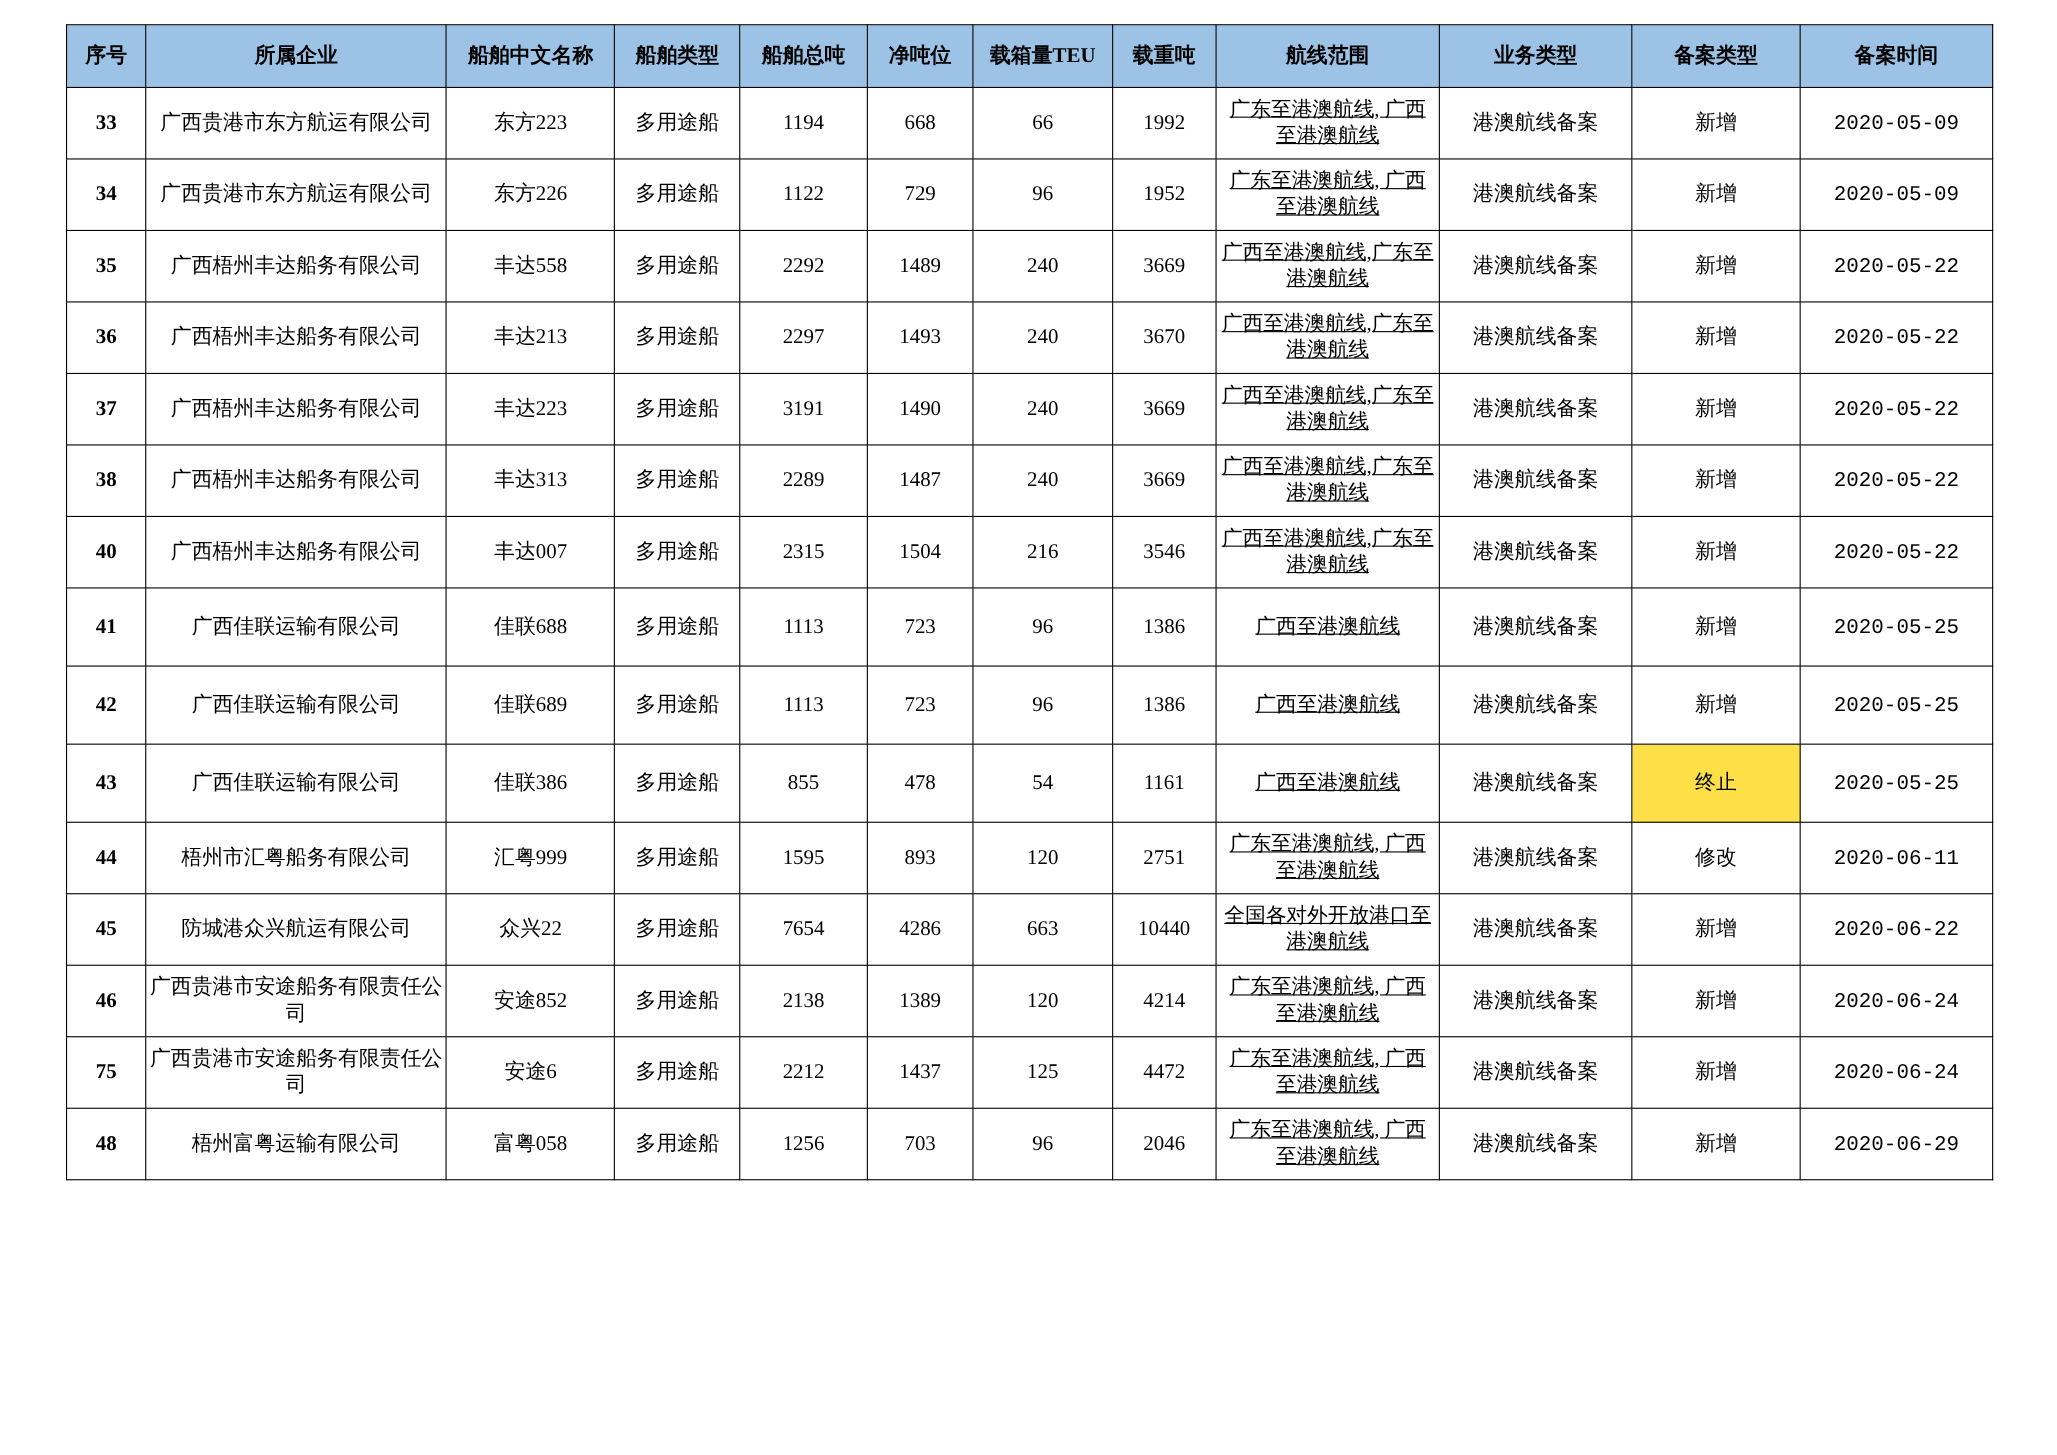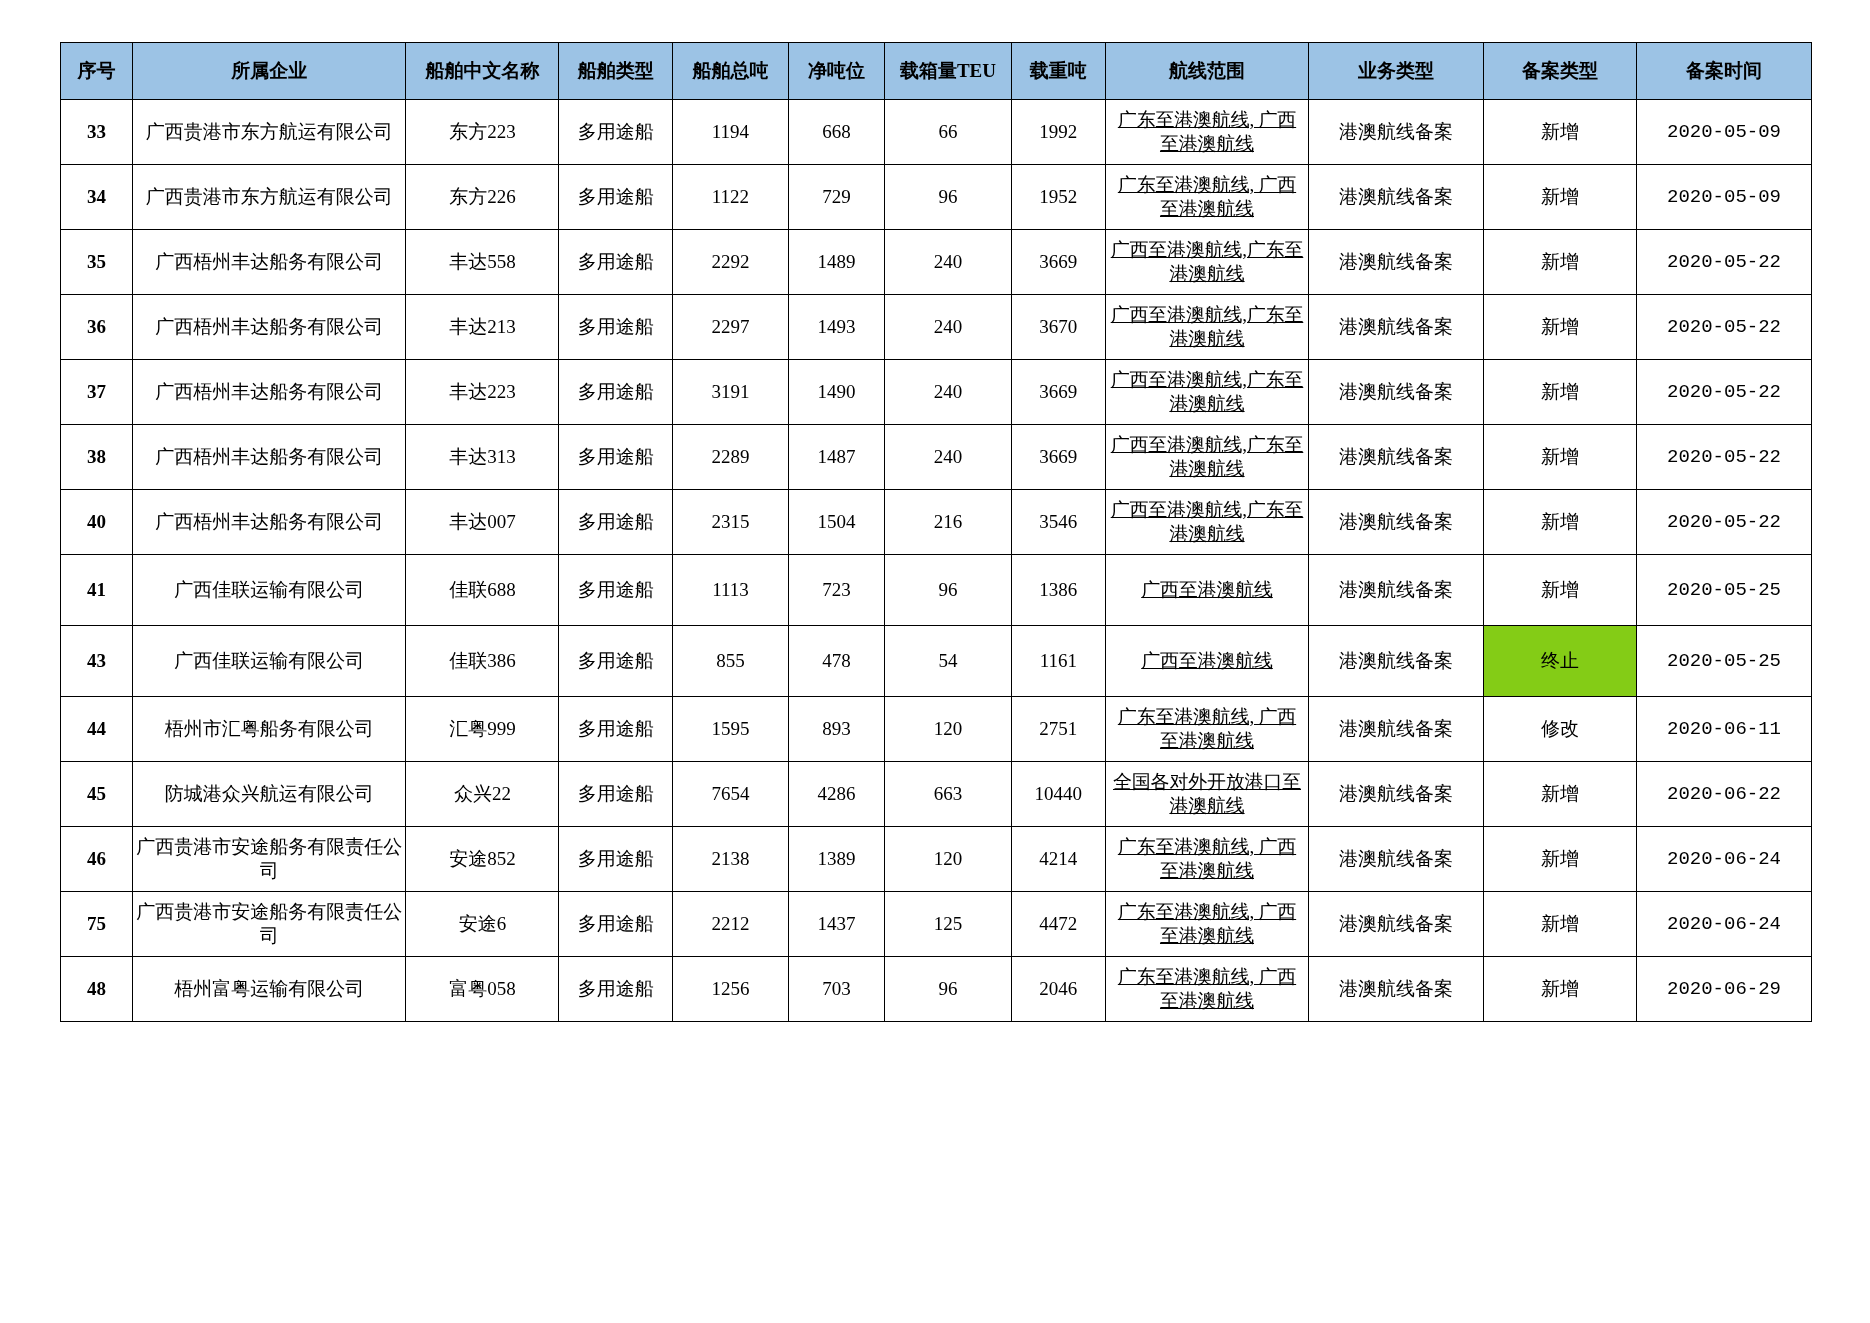--- a/index.html
+++ b/index.html
@@ -17,21 +17,20 @@
   .sheet {
     position: absolute;
     left: 60px;
     top: 22px;
     width: 1752px;
   }
   table.reg-table {
     border-collapse: collapse;
     table-layout: fixed;
     width: 1752px;
-    margin-top: 20px;
   }
   table.reg-table th,
   table.reg-table td {
     border: 1px solid #000000;
     text-align: center;
     vertical-align: middle;
     font-size: 19px;
     line-height: 1.28;
     padding: 4px 3px;
     word-break: break-all;
@@ -54,21 +53,21 @@
   col.c-route   { width: 186px; }
   col.c-biz     { width: 160px; }
   col.c-rec     { width: 140px; }
   col.c-date    { width: 160px; }
 
   td.idx-cell   { font-size: 19px; font-weight: bold; }
   td.ent-cell   { padding-left: 6px; padding-right: 6px; }
   td.route-cell { font-size: 18px; letter-spacing: -0.2px; text-decoration: underline; }
   td.biz-cell   { font-size: 18px; }
   td.date-cell  { font-size: 19px; font-family: Liberation Mono, monospace; }
-  td.highlight  { background: #84cc16; }
+  td.highlight  { background: #fde047; font-family: Liberation Mono, monospace; }
 
   tr.r-tall td { height: 62px; }
   tr.r-short td { height: 56px; }
 </style>
 </head>
 <body>
 
 <div class="sheet">
   <table class="reg-table">
     <colgroup>
@@ -208,20 +207,34 @@
           <td>1113</td>
           <td>723</td>
           <td>96</td>
           <td>1386</td>
           <td class="route-cell">广西至港澳航线</td>
           <td class="biz-cell">港澳航线备案</td>
           <td>新增</td>
           <td class="date-cell">2020-05-25</td>
         </tr>
         <tr class="r-tall">
+          <td class="idx-cell">42</td>
+          <td class="ent-cell">广西佳联运输有限公司</td>
+          <td>佳联689</td>
+          <td>多用途船</td>
+          <td>1113</td>
+          <td>723</td>
+          <td>96</td>
+          <td>1386</td>
+          <td class="route-cell">广西至港澳航线</td>
+          <td class="biz-cell">港澳航线备案</td>
+          <td>新增</td>
+          <td class="date-cell">2020-05-25</td>
+        </tr>
+        <tr class="r-tall">
           <td class="idx-cell">43</td>
           <td class="ent-cell">广西佳联运输有限公司</td>
           <td>佳联386</td>
           <td>多用途船</td>
           <td>855</td>
           <td>478</td>
           <td>54</td>
           <td>1161</td>
           <td class="route-cell">广西至港澳航线</td>
           <td class="biz-cell">港澳航线备案</td>

